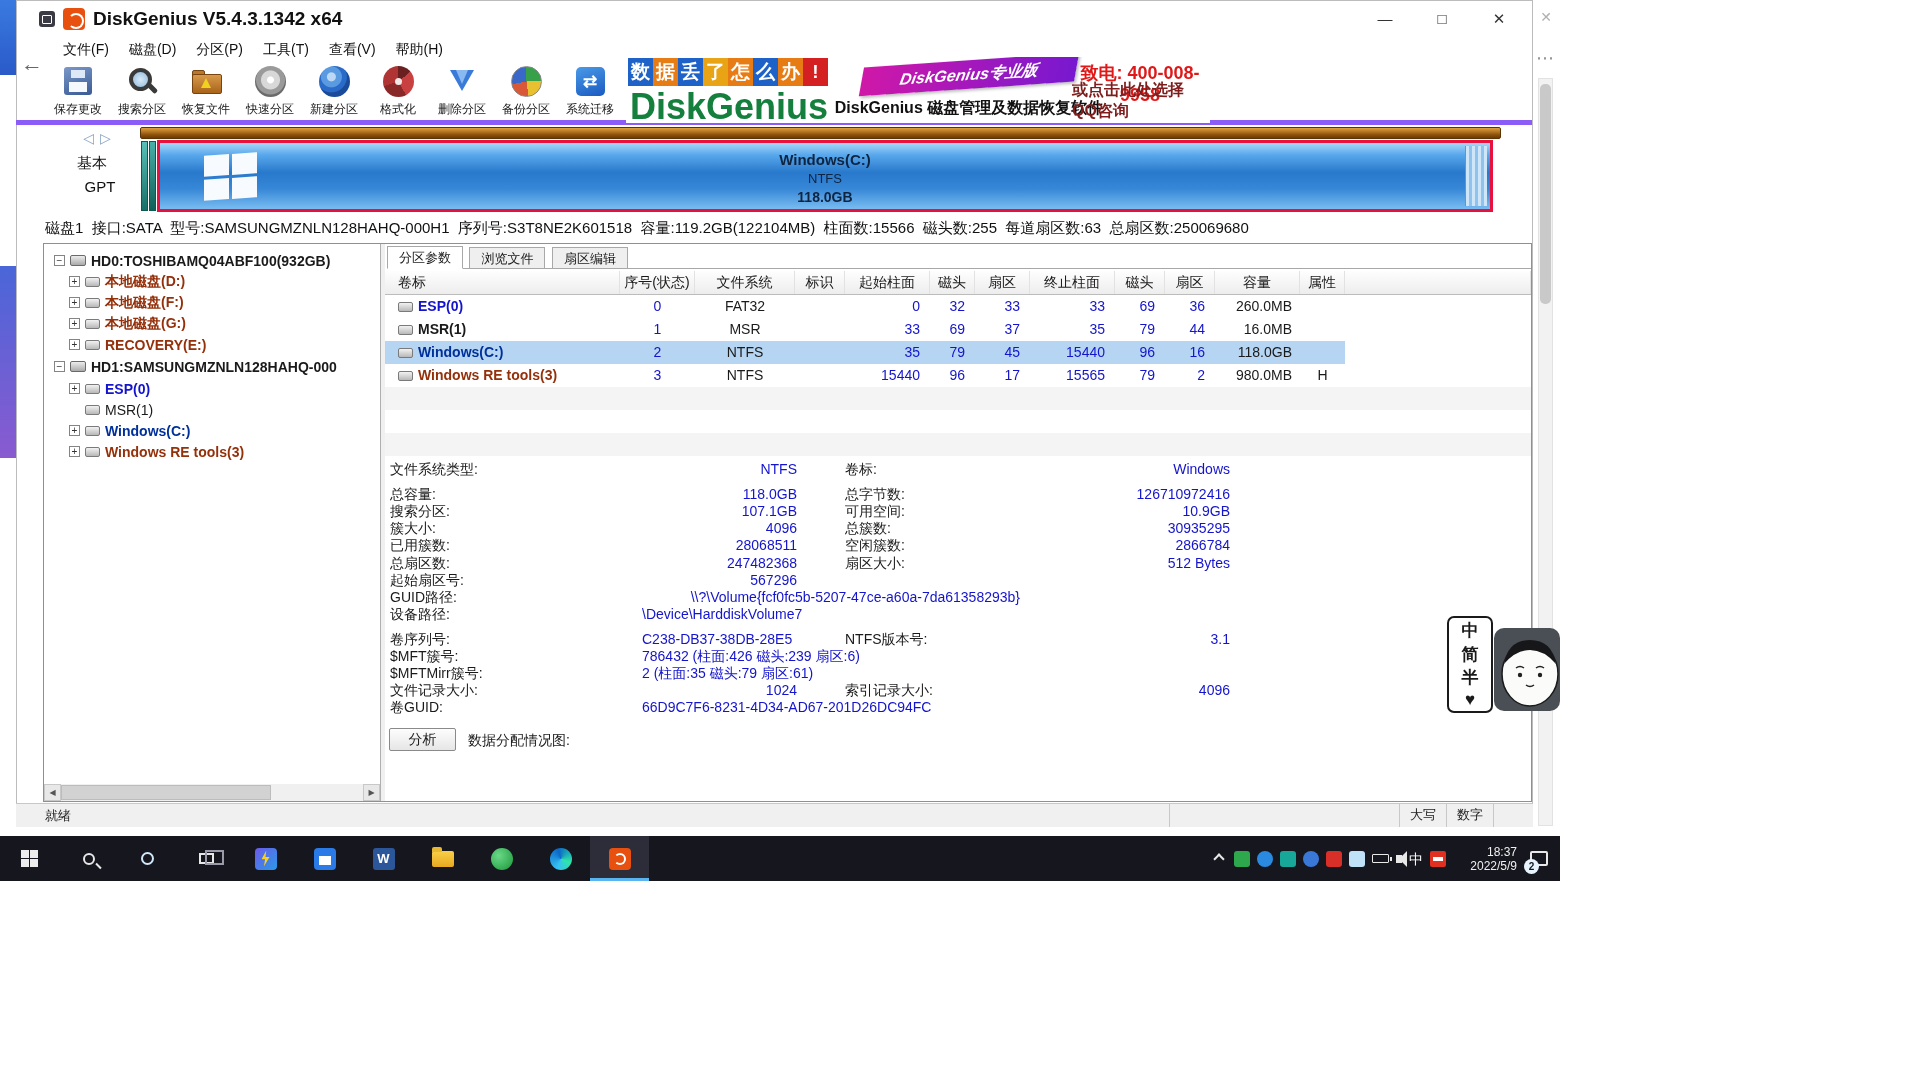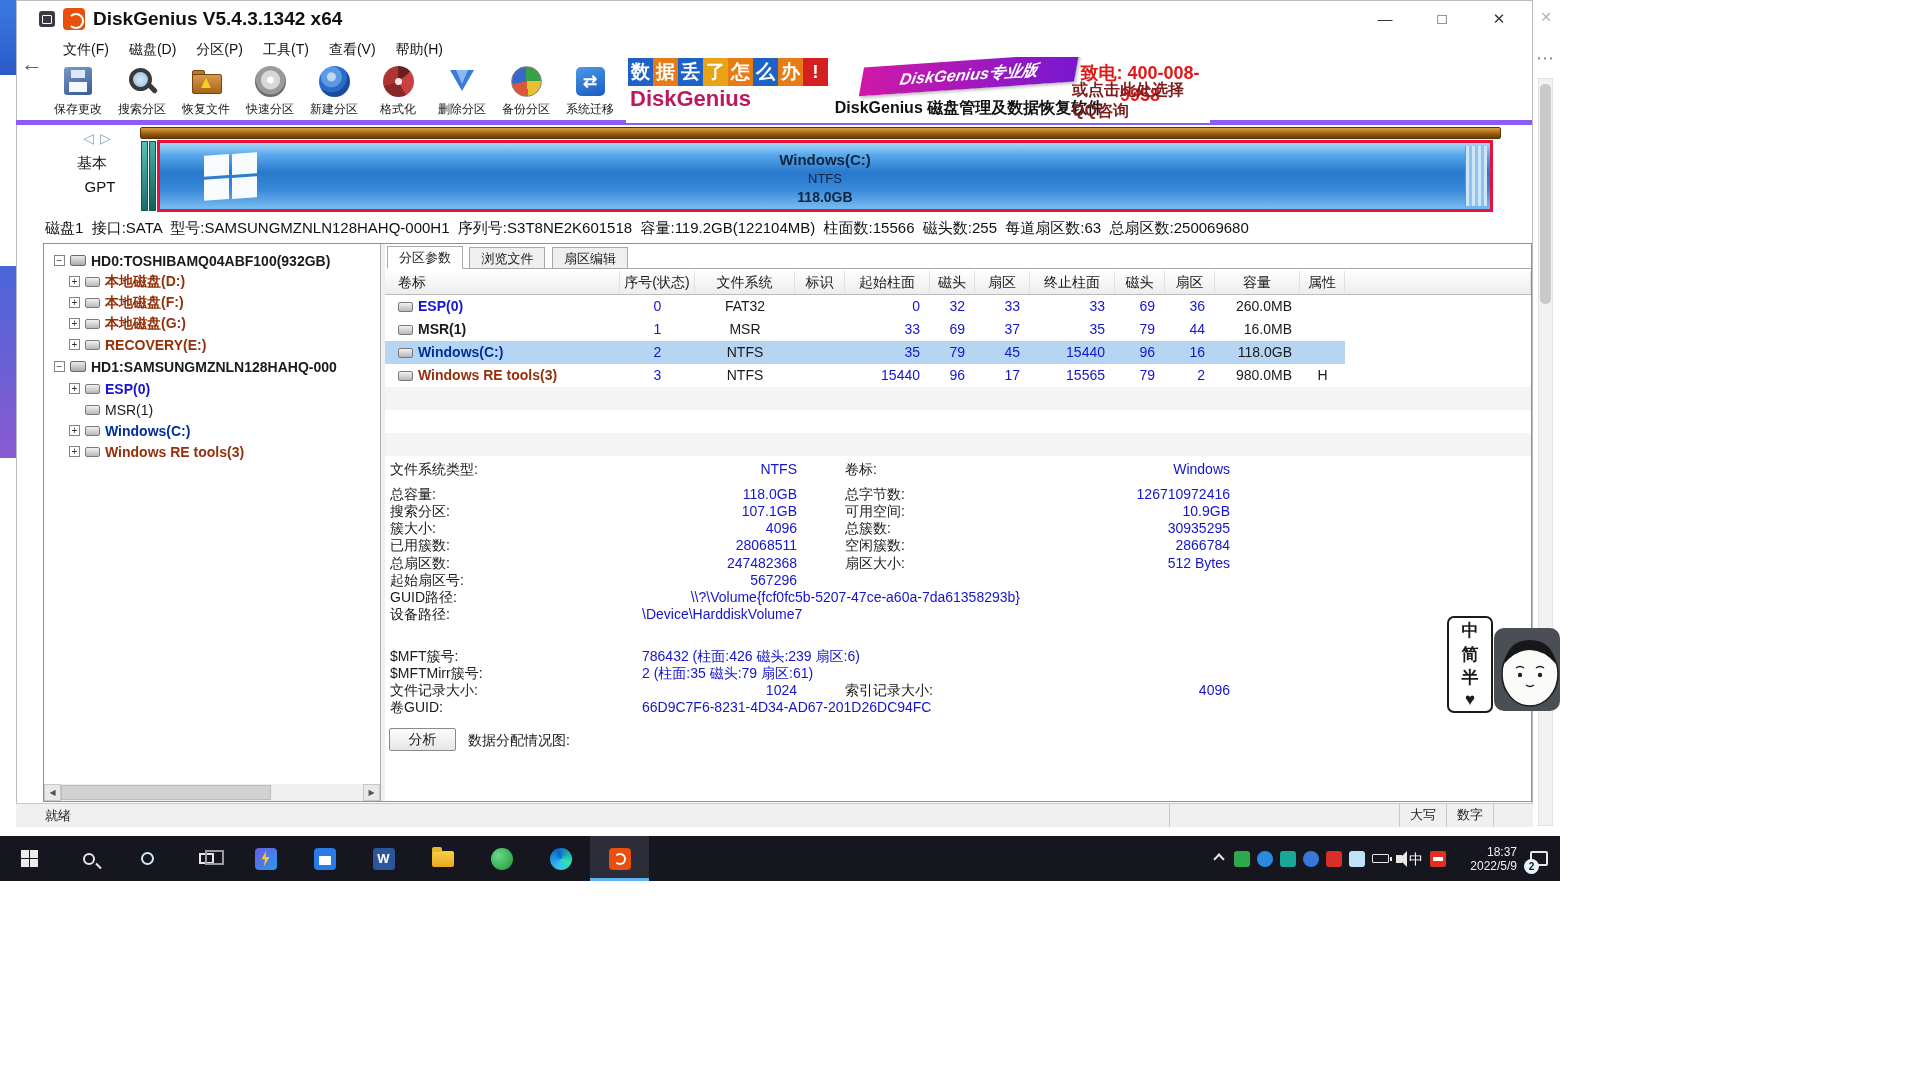--- a/index.html
+++ b/index.html
@@ -61,21 +61,21 @@
   .i-del::after { content:""; position:absolute; left:10px; top:5px; width:0; height:0; border-top:14px solid #8ab8f0; border-left:6px solid transparent; border-right:6px solid transparent; }
   .i-backup { width:31px; height:31px; border-radius:50%; border:1px solid #888; background:conic-gradient(#38a048 0 25%,#e8c030 25% 48%,#d85838 48% 72%,#3a68c8 72% 100%); }
   .i-migrate { width:29px; height:29px; border-radius:5px; background:linear-gradient(160deg,#4a9ae8,#1a5ac0); position:relative; }
   .i-migrate::after { content:"⇄"; position:absolute; left:0; right:0; top:0; bottom:0; color:#fff; font-size:17px; font-weight:bold; text-align:center; line-height:29px; }
 
   
   .ad { left:626px; top:57px; width:584px; height:66px; background:#fff; overflow:hidden; }
   .ad-tiles { position:absolute; left:2px; top:1px; display:flex; }
   .ad-tile { width:25px; height:28px; color:#fff; font-size:19px; font-weight:bold; text-align:center; line-height:28px; }
   .tc0,.tc2,.tc5 { background:#1e62c8; } .tc1,.tc4,.tc6 { background:#e87c14; } .tc3 { background:#e8a414; } .tc7 { background:#d42020; }
-  .ad-brand { position:absolute; left:4px; top:29px; font-size:22px; font-weight:bold; color:#be185d;
+  .ad-brand { position:absolute; left:4px; top:29px; font-size:36px; font-weight:bold; color:#15803d;
     text-shadow:1px 1px 0 #fff,-1px -1px 0 #fff,1px -1px 0 #fff,-1px 1px 0 #fff; }
   .ad-ribbon { position:absolute; left:237px; top:3px; width:212px; height:29px; transform:skewX(-14deg) rotate(-4deg);
     background:linear-gradient(90deg,#d018a8,#7818d0); color:#fff; font-size:16px; font-style:italic; font-weight:bold;
     text-align:center; line-height:29px; box-shadow:2px 2px 3px rgba(0,0,0,.25); }
   .ad-tagline { position:absolute; left:163px; top:41px; width:360px; font-size:16px; font-weight:bold; color:#111; text-align:center; }
   .ad-phone { position:absolute; left:446px; top:4px; width:136px; font-size:18px; font-weight:bold; color:#e01818; text-align:center; }
   .ad-qq { position:absolute; left:446px; top:23px; width:136px; font-size:16px; font-weight:bold; color:#7f1d1d; text-align:left; }
 
   
   .dm-nav { left:68px; top:130px; width:64px; text-align:center; font-size:14px; color:#8aa4c4; letter-spacing:6px; }
@@ -547,20 +547,24 @@
       </div>
       <div class="dr" style="top:328px">
         <span class="l1">起始扇区号:</span><span class="v1">567296</span>
       </div>
       <div class="dr" style="top:345px">
         <span class="l1">GUID路径:</span><span class="vw">\\?\Volume{fcf0fc5b-5207-47ce-a60a-7da61358293b}</span>
       </div>
       <div class="dr" style="top:362px">
         <span class="l1">设备路径:</span><span class="vm">\Device\HarddiskVolume7</span>
       </div>
+      <div class="dr" style="top:387px">
+        <span class="l1">卷序列号:</span><span class="vm1">C238-DB37-38DB-28E5</span>
+        <span class="l2">NTFS版本号:</span><span class="v2">3.1</span>
+      </div>
       <div class="dr" style="top:404px">
         <span class="l1">$MFT簇号:</span><span class="vm">786432 (柱面:426 磁头:239 扇区:6)</span>
       </div>
       <div class="dr" style="top:421px">
         <span class="l1">$MFTMirr簇号:</span><span class="vm">2 (柱面:35 磁头:79 扇区:61)</span>
       </div>
       <div class="dr" style="top:438px">
         <span class="l1">文件记录大小:</span><span class="v1">1024</span>
         <span class="l2">索引记录大小:</span><span class="v2">4096</span>
       </div>

